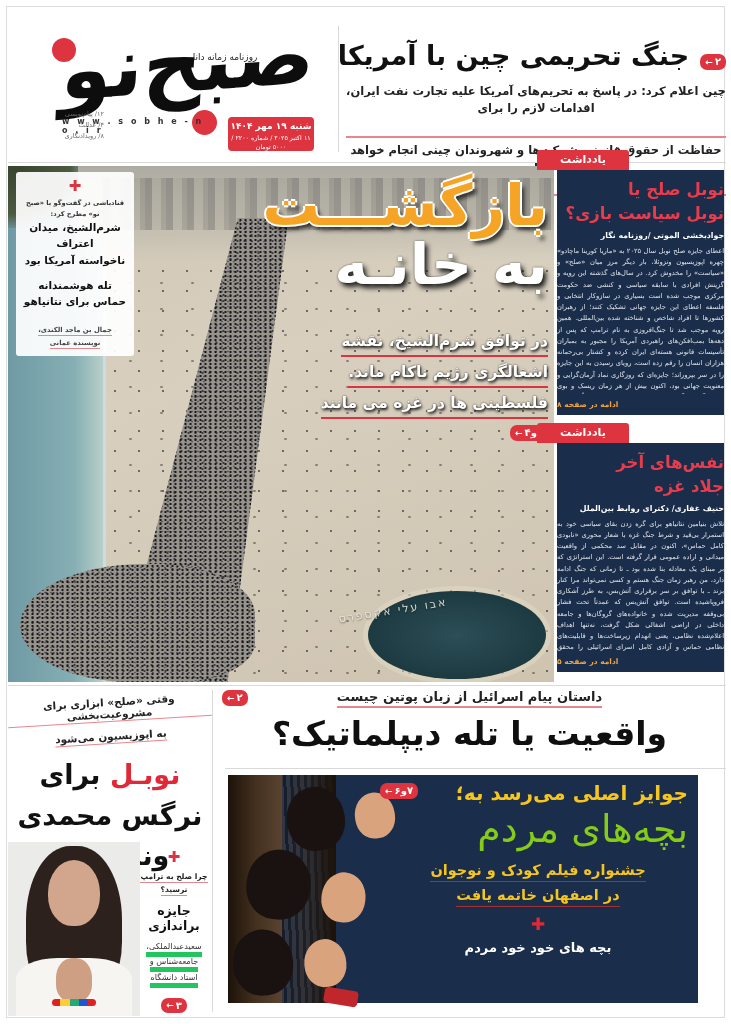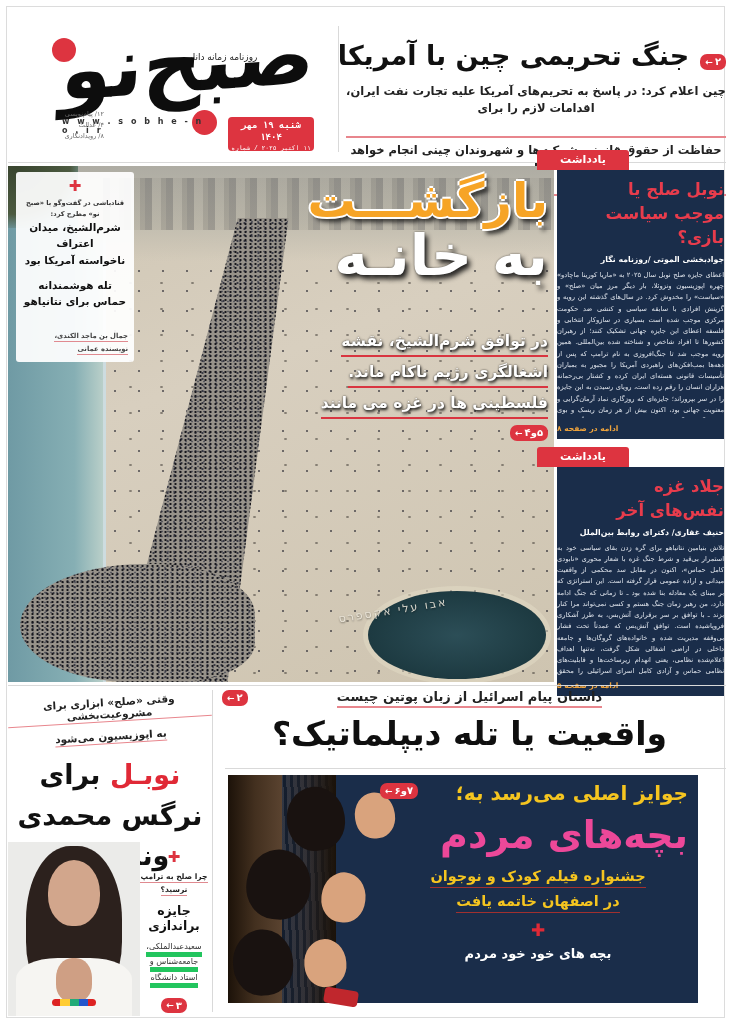--- a/index.html
+++ b/index.html
@@ -15,21 +15,21 @@
   .logo{left:48px;top:8px;width:280px;height:110px;font-size:82px;font-weight:900;
         text-align:center;line-height:110px;letter-spacing:-5px;color:#0d0d0d;
         transform:rotate(-4deg) skewX(-7deg);}
   .reddot{border-radius:50%;background:#dd3440;}
   .dot1{left:52px;top:38px;width:24px;height:24px;}
   .dot2{left:192px;top:110px;width:25px;height:25px;}
   .website{left:62px;top:117px;width:150px;direction:ltr;font-size:8px;letter-spacing:2.5px;
            color:#333;font-weight:bold;}
   .idx{left:42px;top:109px;width:62px;font-size:6.5px;color:#666;line-height:1.7;text-align:right;}
   .datebox{left:228px;top:117px;width:86px;height:34px;background:#dd3440;border-radius:4px;
-           color:#fff;text-align:center;padding-top:4px;box-sizing:border-box;font-family:Liberation Mono, monospace;}
+           color:#fff;text-align:center;padding-top:4px;box-sizing:border-box;}
   .datebox .d1{font-size:9px;font-weight:bold;line-height:1.3;}
   .datebox .d2{font-size:6.3px;line-height:1.5;}
 
   
   .pill{display:inline-flex;align-items:center;gap:2px;background:#dd3440;color:#fff;
         border-radius:7px;padding:1px 5px;font-size:10px;font-weight:bold;line-height:1.35;}
   .pill .arr{font-size:9px;}
   .tag{background:#dd3440;color:#fff;font-size:11px;font-weight:bold;text-align:center;
        width:92px;height:20px;line-height:20px;border-radius:3px 3px 0 0;}
 
@@ -61,41 +61,41 @@
         clip-path:polygon(64% 0,90% 0,58% 100%,0 100%);}
   .beachcrowd{left:12px;top:398px;width:235px;height:118px;border-radius:55% 45% 35% 50%;}
   .stragglers{left:95px;top:95px;right:0;bottom:0;opacity:.65;
         background-image:radial-gradient(circle,rgba(35,35,45,.9) 0 1px,transparent 1.5px),
                          radial-gradient(circle,rgba(60,55,50,.8) 0 1px,transparent 1.4px);
         background-size:24px 20px,31px 26px;background-position:0 0,12px 9px;}
   .pond{left:360px;top:425px;width:178px;height:88px;border-radius:50%;
         background:radial-gradient(#2c4e57 0%,#1d3a41 70%,#163036 100%);
         box-shadow:0 0 0 5px rgba(226,218,196,.55);}
   .mainhead{right:6px;top:10px;text-align:right;line-height:1.04;}
-  .mh1{font-size:48px;font-weight:900;color:#f6a426;
+  .mh1{font-size:57px;font-weight:900;color:#f6a426;
        text-shadow:2px 0 0 #fff,-2px 0 0 #fff,0 2px 0 #fff,0 -2px 0 #fff,4px 5px 4px rgba(20,20,20,.8);}
   .mh2{font-size:57px;font-weight:900;color:#ffffff;
        text-shadow:3px 4px 5px rgba(15,15,15,.9),0 0 2px rgba(0,0,0,.6);}
   .mainsubs{right:6px;top:163px;text-align:right;}
   .mainsubs div{display:block;margin-bottom:3px;}
   .mainsubs span{display:inline-block;font-size:15.5px;font-weight:bold;color:#fff;
        text-shadow:1px 2px 3px rgba(10,10,10,.95),0 0 2px rgba(0,0,0,.7);
        border-bottom:2px solid #d93540;padding-bottom:2px;line-height:1.55;}
   .pagespill{right:6px;top:255px;}
   .watermark{left:330px;top:438px;transform:rotate(-9deg);direction:ltr;font-size:11px;
        letter-spacing:2px;color:#ece7db;opacity:.9;text-shadow:0 1px 2px rgba(0,0,0,.5);}
 
   
   .ovcard{left:8px;top:6px;width:118px;background:rgba(255,255,255,.93);border-radius:3px;
           padding:7px 6px;box-sizing:border-box;text-align:center;}
   .ovplus{color:#dd3440;font-size:15px;line-height:1;}
   .ovkick{font-size:6.6px;font-weight:bold;color:#333;margin-top:4px;line-height:1.6;}
   .ovt{font-size:10.5px;font-weight:900;color:#111;line-height:1.55;}
   .ovt2{font-size:10.5px;font-weight:900;color:#111;line-height:1.55;margin-top:9px;}
-  .ovby{font-size:6.8px;font-weight:bold;color:#444;margin-top:21px;line-height:1.8;text-align:right;}
+  .ovby{font-size:6.8px;font-weight:bold;color:#444;margin-top:15px;line-height:1.8;}
   .ovby span{border-bottom:1px solid #e08a90;padding-bottom:1px;}
 
   
   .sidebar{left:557px;top:150px;width:167px;}
   .note{background:#1a2d4a;color:#e9ecf2;padding:8px 0 6px;box-sizing:border-box;width:167px;margin-left:20px;}
   .note .t{color:#e83c4c;font-size:16.5px;font-weight:900;line-height:1.45;text-align:right;}
   .note .auth{font-size:7.8px;font-weight:bold;color:#fff;margin:5px 0 6px;text-align:right;}
   .note .body{font-size:6.7px;line-height:1.68;text-align:justify;color:#dfe4ec;overflow:hidden;}
   .note .cont{color:#f0a43c;font-size:7.5px;font-weight:bold;margin-top:6px;text-align:left;}
   .n1 .body{height:148px;}
@@ -150,21 +150,21 @@
   .kid2 .khair{width:64px;height:70px;}
   .kid2 .kface{left:12px;top:16px;width:44px;height:50px;}
   .kid3{left:62px;top:152px;transform:rotate(-5deg);}
   .kid3 .khair{width:60px;height:66px;}
   .kid3 .kface{left:11px;top:15px;width:42px;height:48px;}
   .redshirt{position:absolute;left:96px;top:214px;width:34px;height:16px;background:#c0272d;
         transform:rotate(9deg);border-radius:4px;}
   .brpill{position:absolute;left:152px;top:8px;}
   .brtext{position:absolute;right:10px;top:6px;width:300px;text-align:center;}
   .brkick{font-size:20px;font-weight:900;color:#f5c520;text-align:right;line-height:1.25;}
-  .brtitle{font-size:38px;font-weight:700;color:#ec4899;line-height:1.15;text-align:right;margin-top:8px;}
+  .brtitle{font-size:38px;font-weight:400;color:#84cc16;line-height:1.15;text-align:right;margin-top:2px;}
   .brsub{margin-top:8px;}
   .brsub span{display:inline-block;font-size:14.5px;font-weight:bold;color:#f5c520;
         border-bottom:1.5px solid #a1302f;padding-bottom:3px;margin-bottom:3px;}
   .brplus{color:#e02936;font-size:17px;font-weight:bold;margin-top:4px;}
   .brfoot{font-size:13px;font-weight:900;color:#fff;margin-top:6px;}
 </style>
 </head>
 <body>
 
 <div id="page">
@@ -243,30 +243,30 @@
           <span class="arr">←</span>
         </span>
     </div>
     <div class="abs watermark">אבו עלי אקספרס</div>
   </div>
 
   <div class="abs sidebar">
     <div class="tag" style="margin-right:95px;">یادداشت</div>
     <div class="note n1">
       <div class="t">نوبل صلح یا</div>
-      <div class="t">موجب سیاست بازی؟</div>
+      <div class="t">نوبل سیاست بازی؟</div>
       <div class="auth">جوادبخشی الموتی /روزنامه نگار</div>
       <div class="body">اعطای جایزه صلح نوبل سال ۲۰۲۵ به «ماریا کورینا ماچادو» چهره اپوزیسیون ونزوئلا، بار دیگر مرز میان «صلح» و «سیاست» را مخدوش کرد. در سال‌های گذشته این رویه و گزینش افرادی با سابقه سیاسی و کنشی ضد حکومت مرکزی موجب شده است بسیاری در سازوکار انتخابی و فلسفه اعطای این جایزه جهانی تشکیک کنند؛ از رهبران کشورها تا افراد شاخص و شناخته شده بین‌المللی. همین رویه موجب شد تا جنگ‌افروزی به نام ترامپ که پس از دهه‌ها بمب‌افکن‌های راهبردی آمریکا را مجبور به بمباران تأسیسات قانونی هسته‌ای ایران کرده و کشتار بی‌رحمانه هزاران انسان را رقم زده است، رویای رسیدن به این جایزه را در سر بپروراند؛ جایزه‌ای که روزگاری نماد آرمان‌گرایی و معنویت جهانی بود، اکنون بیش از هر زمان ریسک و بوی مداخله‌گرایانه گرفته است. انتخاب ماچادو نه صرفاً تقدیر از تلاش‌های مدنی، بلکه به روشنی بیانی سیاسی به دولت نیکولاس مادورو و متحدان اوست؛ پیامی که از دل اتاق‌های سیاست غربی بیرون آمده است، نه از بطن رنج مردم ونزوئلا.</div>
       <div class="cont">ادامه در صفحه ۸</div>
     </div>
     <div style="height:8px;"></div>
     <div class="tag" style="margin-right:95px;">یادداشت</div>
     <div class="note n2">
+      <div class="t">نفس‌های آخر</div>
       <div class="t">جلاد غزه</div>
-      <div class="t">نفس‌های آخر</div>
       <div class="auth">حنیف غفاری/ دکترای روابط بین‌الملل</div>
       <div class="body">تلاش بنیامین نتانیاهو برای گره زدن بقای سیاسی خود به استمرار بی‌قید و شرط جنگ غزه با شعار محوری «نابودی کامل حماس»، اکنون در مقابل سد محکمی از واقعیت میدانی و اراده عمومی قرار گرفته است. این استراتژی که بر مبنای یک معادله بنا شده بود ـ تا زمانی که جنگ ادامه دارد، من رهبر زمان جنگ هستم و کسی نمی‌تواند مرا کنار بزند ـ با توافق بر سر برقراری آتش‌بس، به طرز آشکاری فروپاشیده است. توافق آتش‌بس که عمدتاً تحت فشار بی‌وقفه مدیریت شده و خانواده‌های گروگان‌ها و جامعه داخلی در اراضی اشغالی شکل گرفت، نه‌تنها اهداف اعلام‌شده نظامی، یعنی انهدام زیرساخت‌ها و قابلیت‌های نظامی حماس و آزادی کامل اسرای اسرائیلی را محقق نساخت، بلکه به محرک اصلی سقوط سیاسی او تبدیل شده است. نتانیاهو که خود را ناجی رژیم صهیونیستی می‌دانست، اکنون خود را در کانون یک بحران مشروعیت بی‌سابقه می‌یابد. شکاف‌های داخلی موقتاً فروکش خواهد کرد و شعار «پیروزی مطلق» بر هر نگرانی دیگری ارجحیت خواهد یافت، اما داده‌های میدانی و نظرسنجی‌ها این تئوری را به چالش کشیده‌اند.</div>
       <div class="cont">ادامه در صفحه ۵</div>
     </div>
   </div>
 
   <div class="hline" style="left:8px;top:685px;width:718px;"></div>
   <div class="vline" style="left:212px;top:690px;height:322px;"></div>
 
   <div class="abs midstory">

